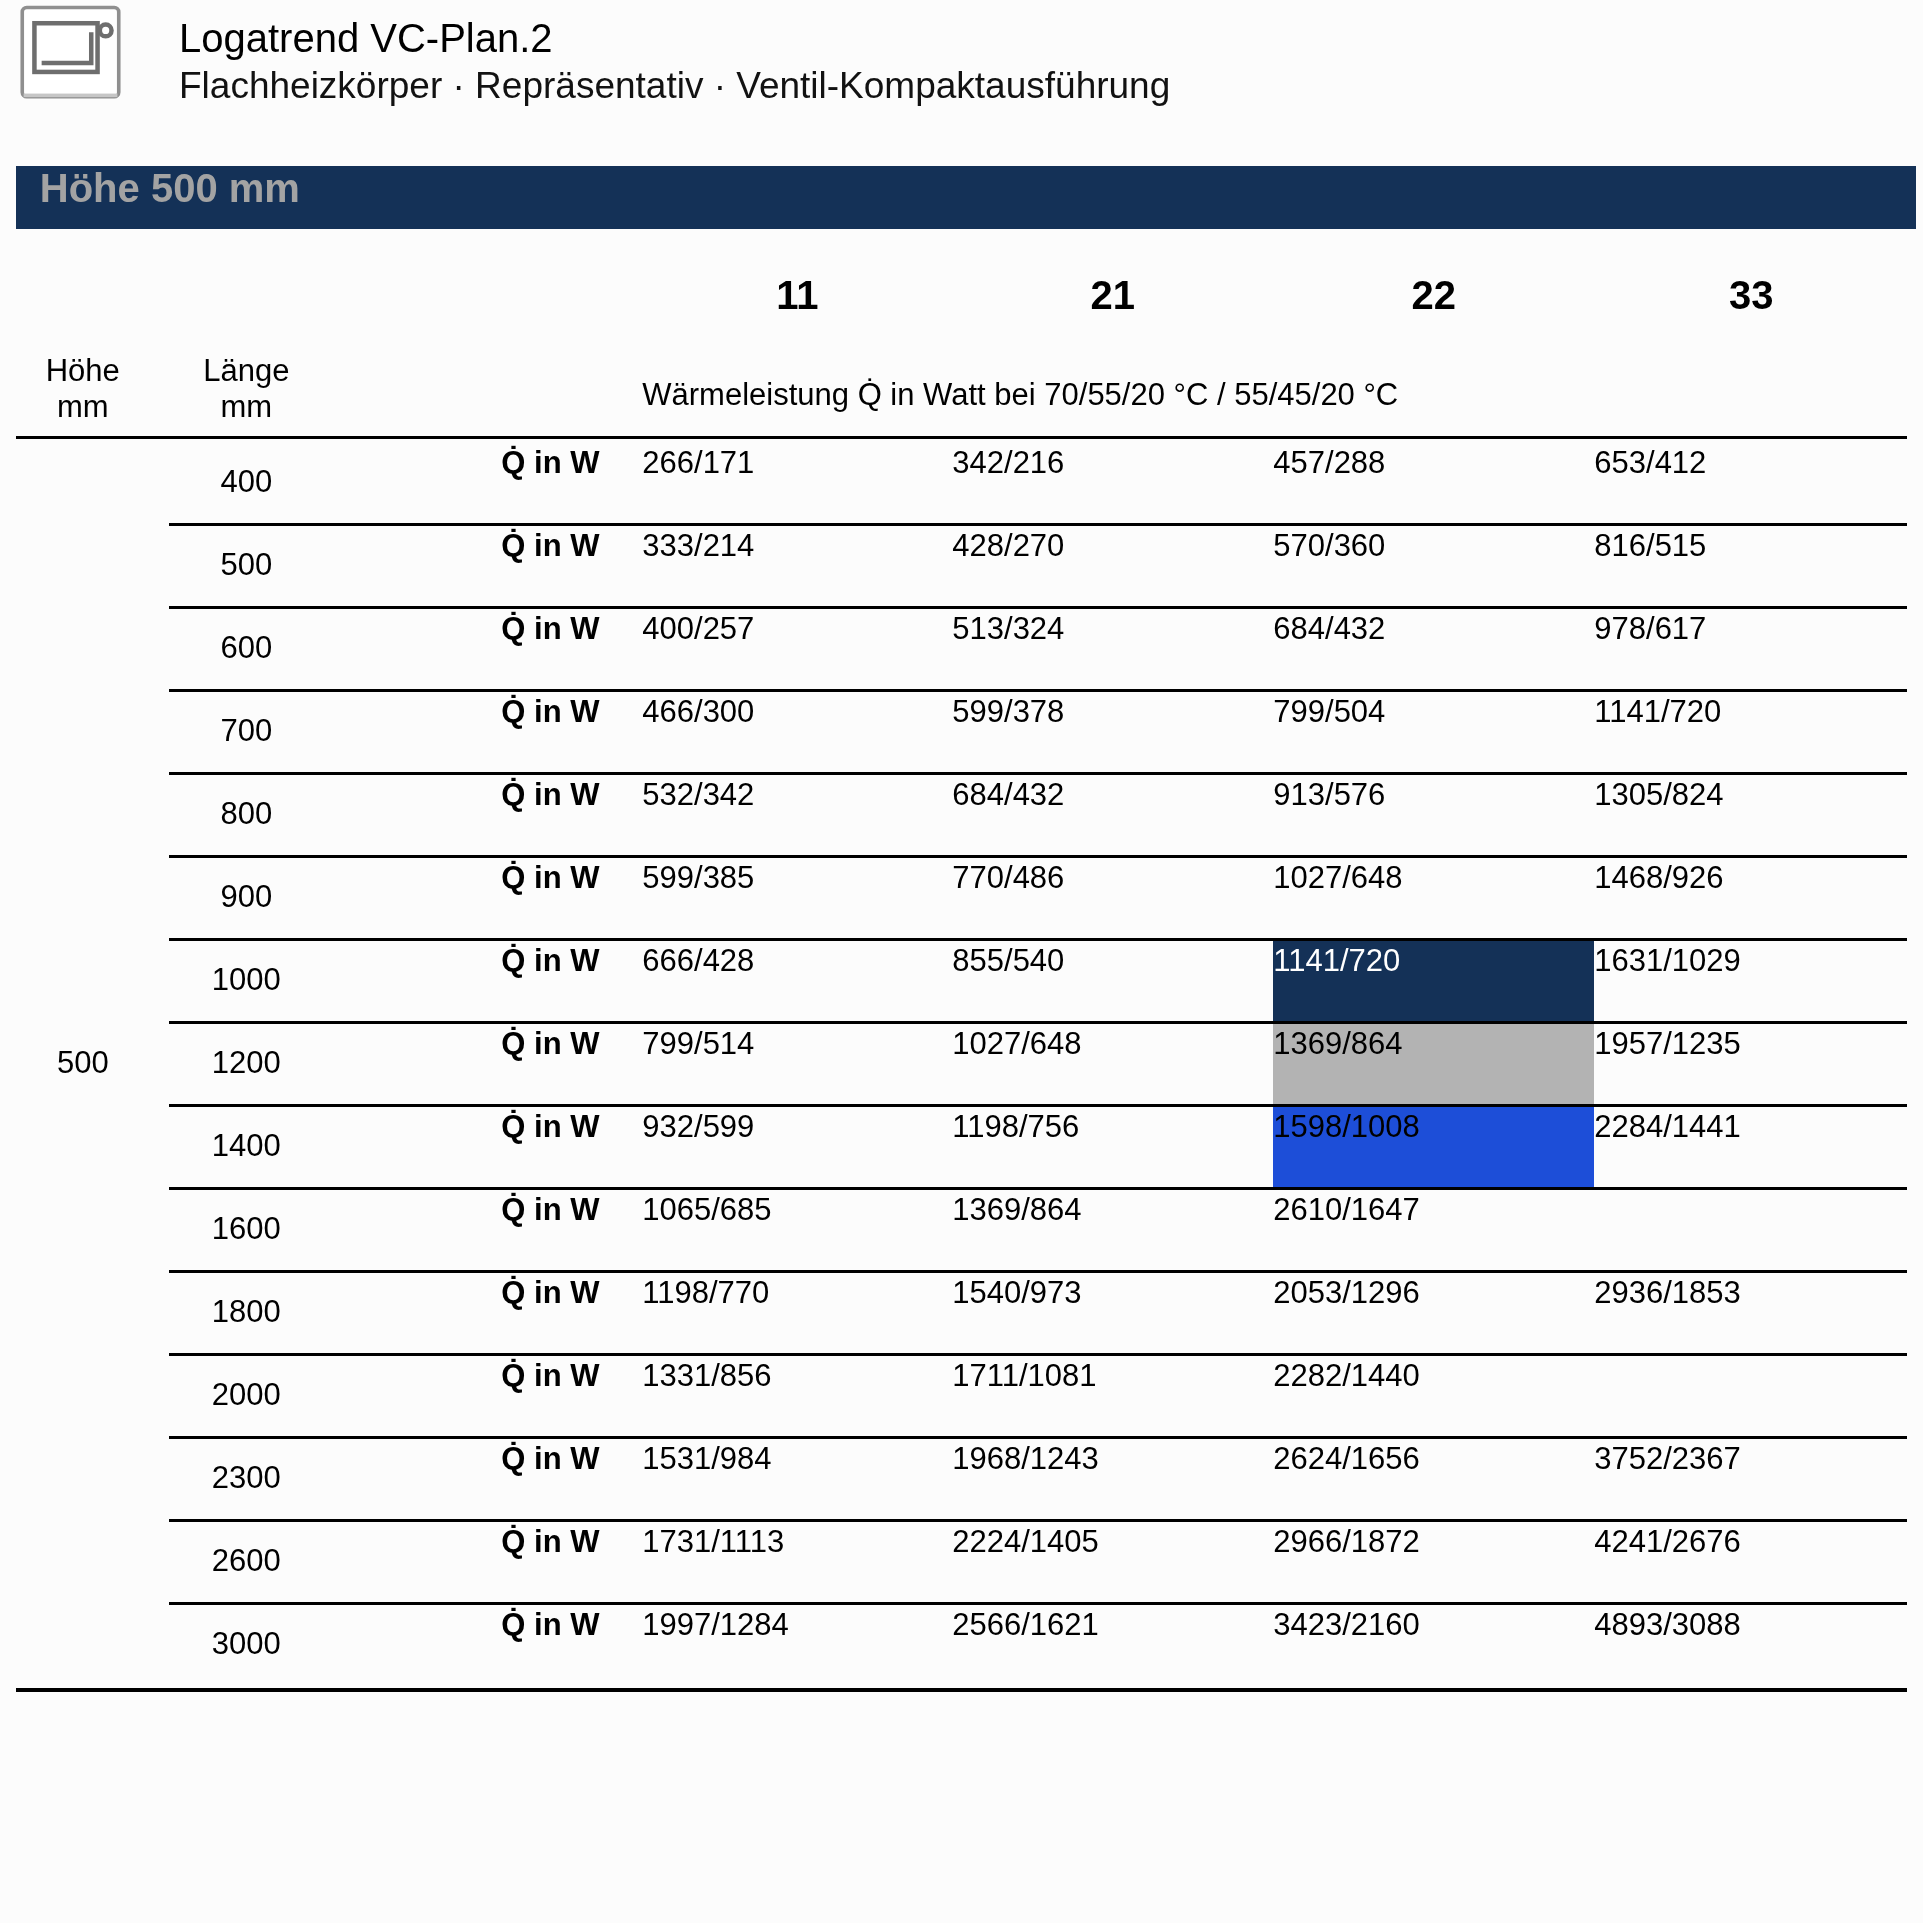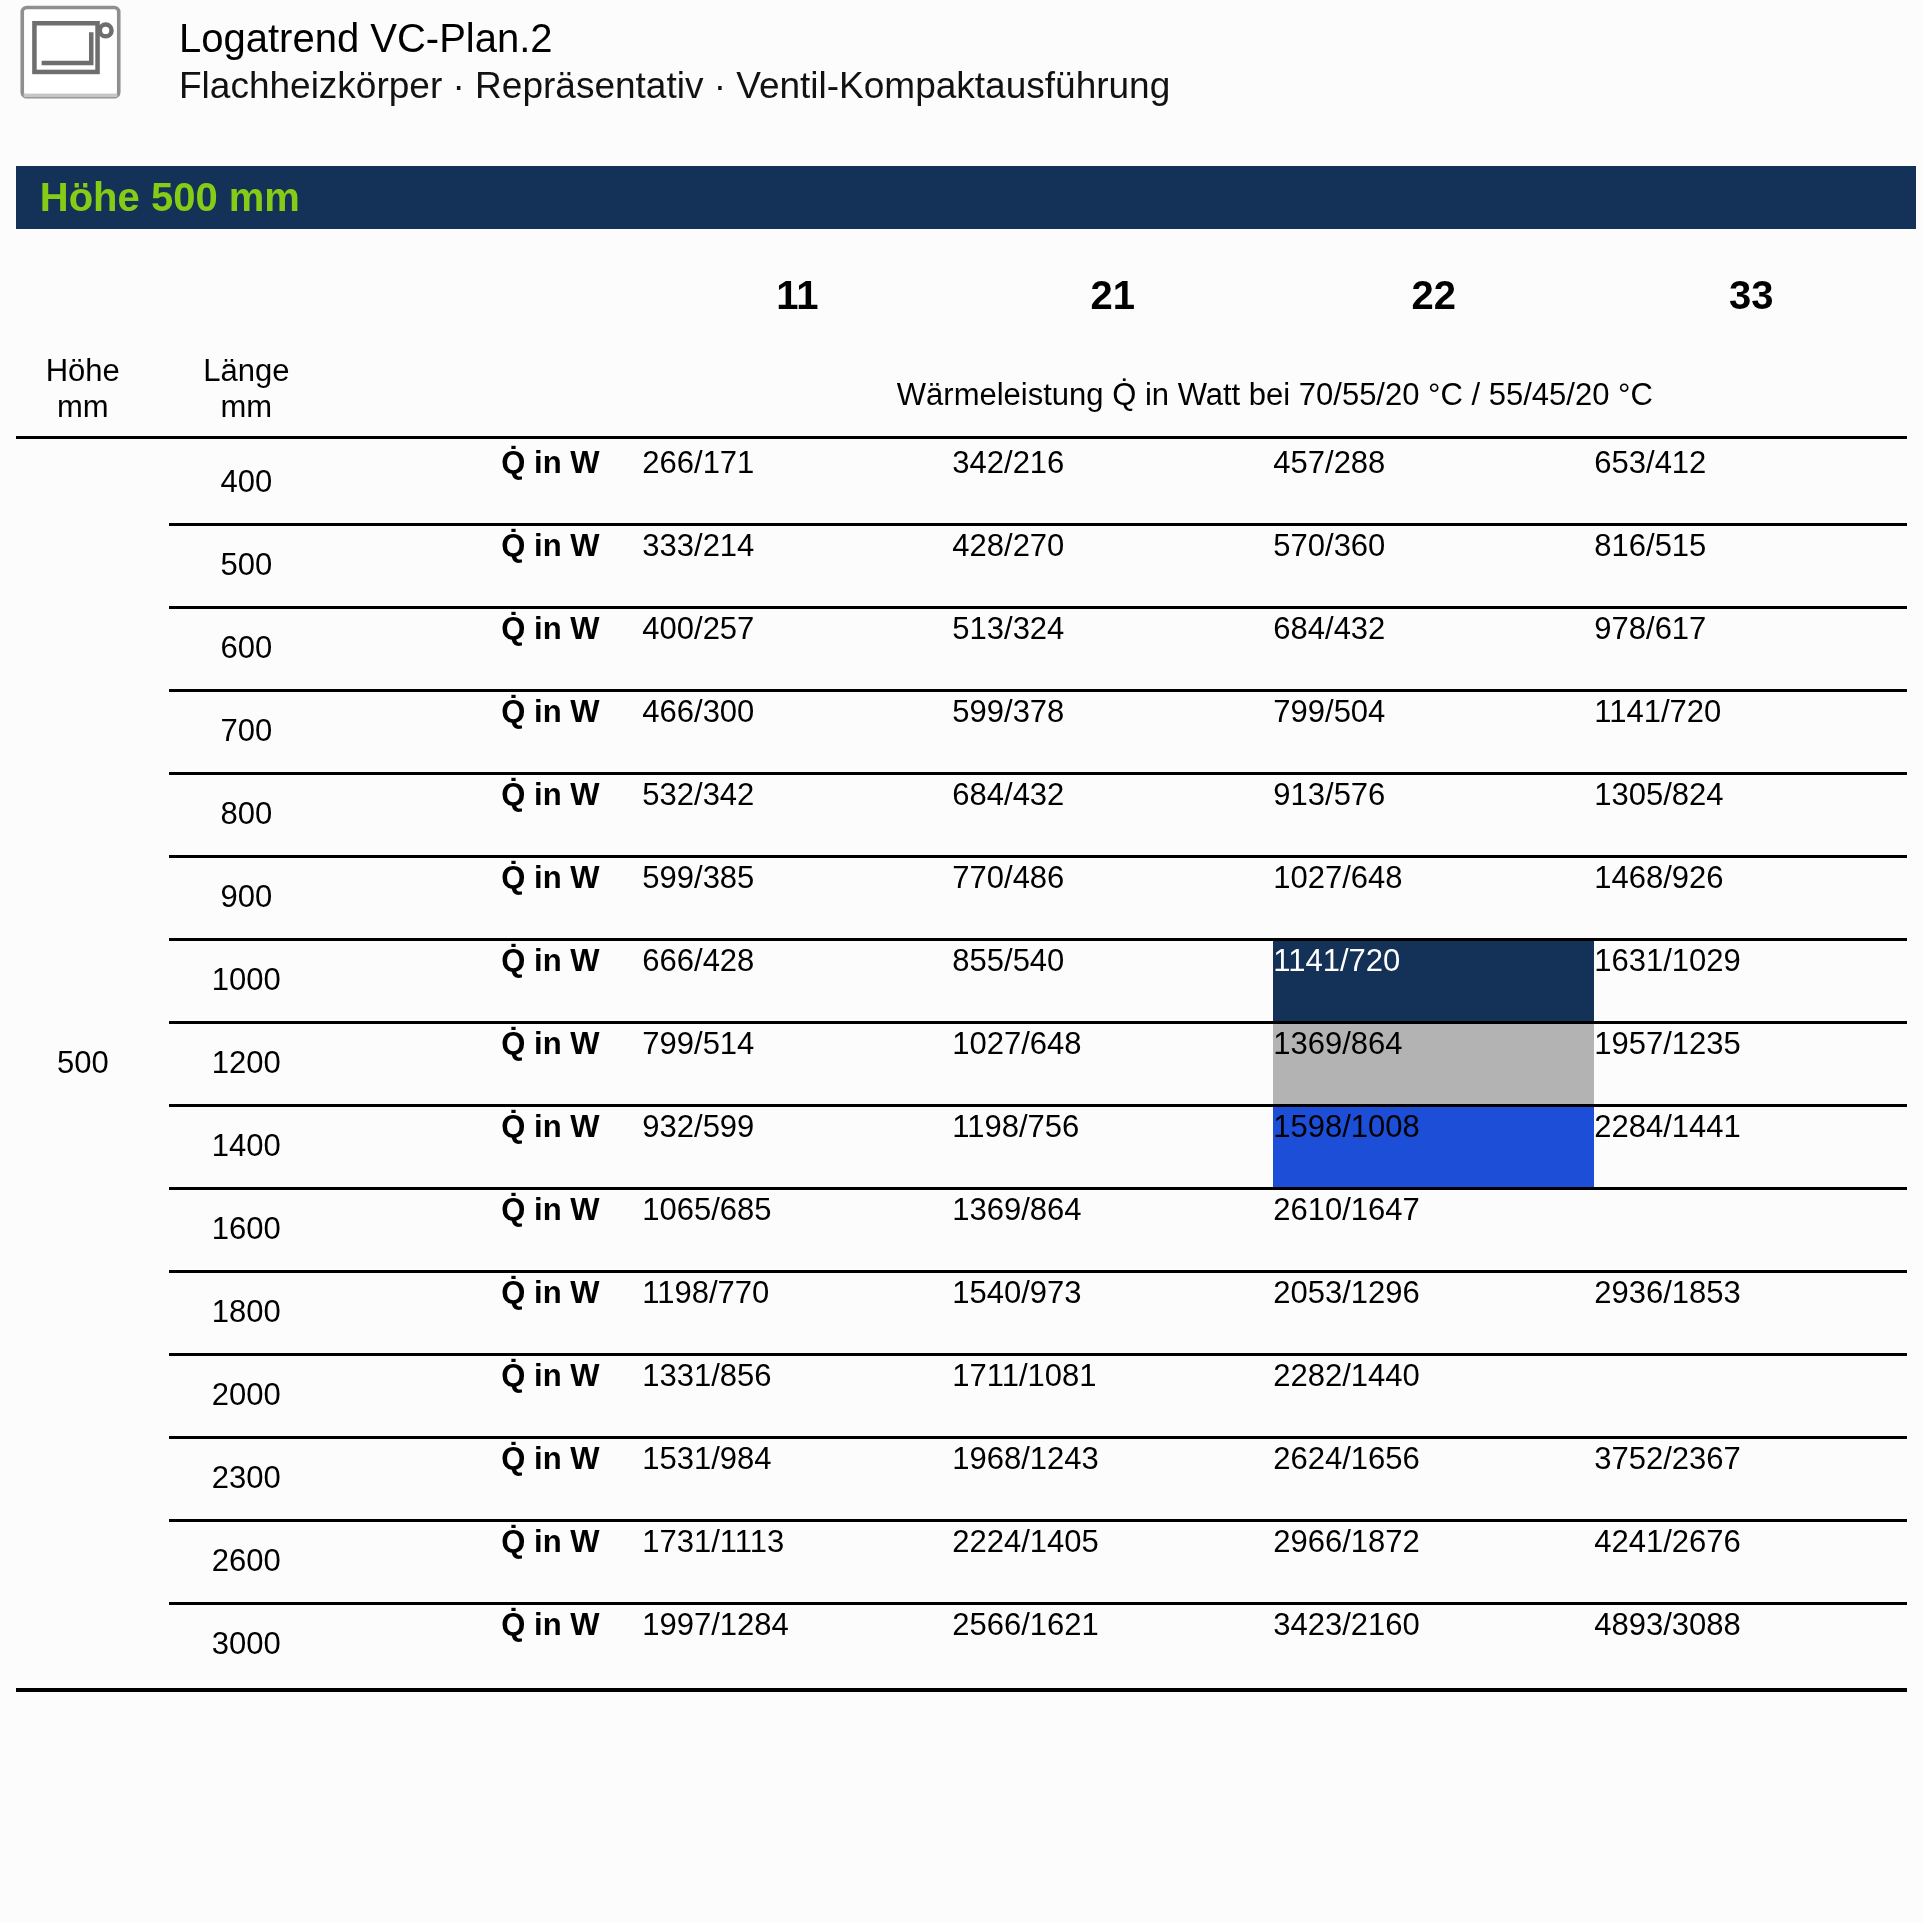--- a/index.html
+++ b/index.html
@@ -14,38 +14,38 @@
   
   .doc-header { position:absolute; left:20px; top:5.4px; display:flex; }
   .icon-box { width:101px; height:96px; flex:0 0 auto; }
   .titles { margin-left:58px; margin-top:11px; }
   .title { font-size:40px; font-weight:normal; line-height:45px; }
   .subtitle { font-size:37px; line-height:45px; margin-top:1.8px; color:#121212; }
 
   
   .section-bar {
     position:absolute; left:16.3px; top:166px; right:7.2px; height:63px;
-    color:#84cc16; font-size:40px; font-weight:bold;
-    display:flex; align-items:center; padding-left:23.5px; box-sizing:border-box;
+    color:#a3a3a3; font-size:40px; font-weight:bold;
+    display:flex; padding-left:23.5px; box-sizing:border-box;
   }
 
   
   .table-head {
     position:absolute; left:16.3px; top:229px; width:1891px; height:207px;
     border-bottom:3.6px solid #000;
   }
   .th-type { position:absolute; top:45px; font-size:40px; font-weight:bold; line-height:43px; text-align:center; }
   .th-type.t11 { left:626px;  width:310px; }
   .th-type.t21 { left:936px; width:321px; }
   .th-type.t22 { left:1257px; width:321px; }
   .th-type.t33 { left:1579px; width:312px; }
   .th-left { position:absolute; bottom:11px; text-align:center; font-size:31px; line-height:36px; }
   .th-left.hoehe  { left:0;     width:133px; }
   .th-left.laenge { left:133px; width:194px; }
-  .th-perf { position:absolute; left:626px; width:1265px; bottom:23.5px; text-align:center; font-size:31px; line-height:36px; }
+  .th-perf { position:absolute; left:626px; width:1265px; bottom:23.5px; font-size:31px; line-height:36px; }
 
   
   .table-body { position:absolute; left:16.3px; top:440px; width:1891px; }
   .t-row { position:relative; height:83px; display:flex; }
   .t-row + .t-row::before {
     content:""; position:absolute; top:0; left:153px; right:0; height:2.7px;
     background:#000; z-index:3;
   }
   .cell { box-sizing:border-box; height:83px; font-size:31px; line-height:36px; }
   .c-hoehe  { width:133px; text-align:center; padding-top:23.5px; }

